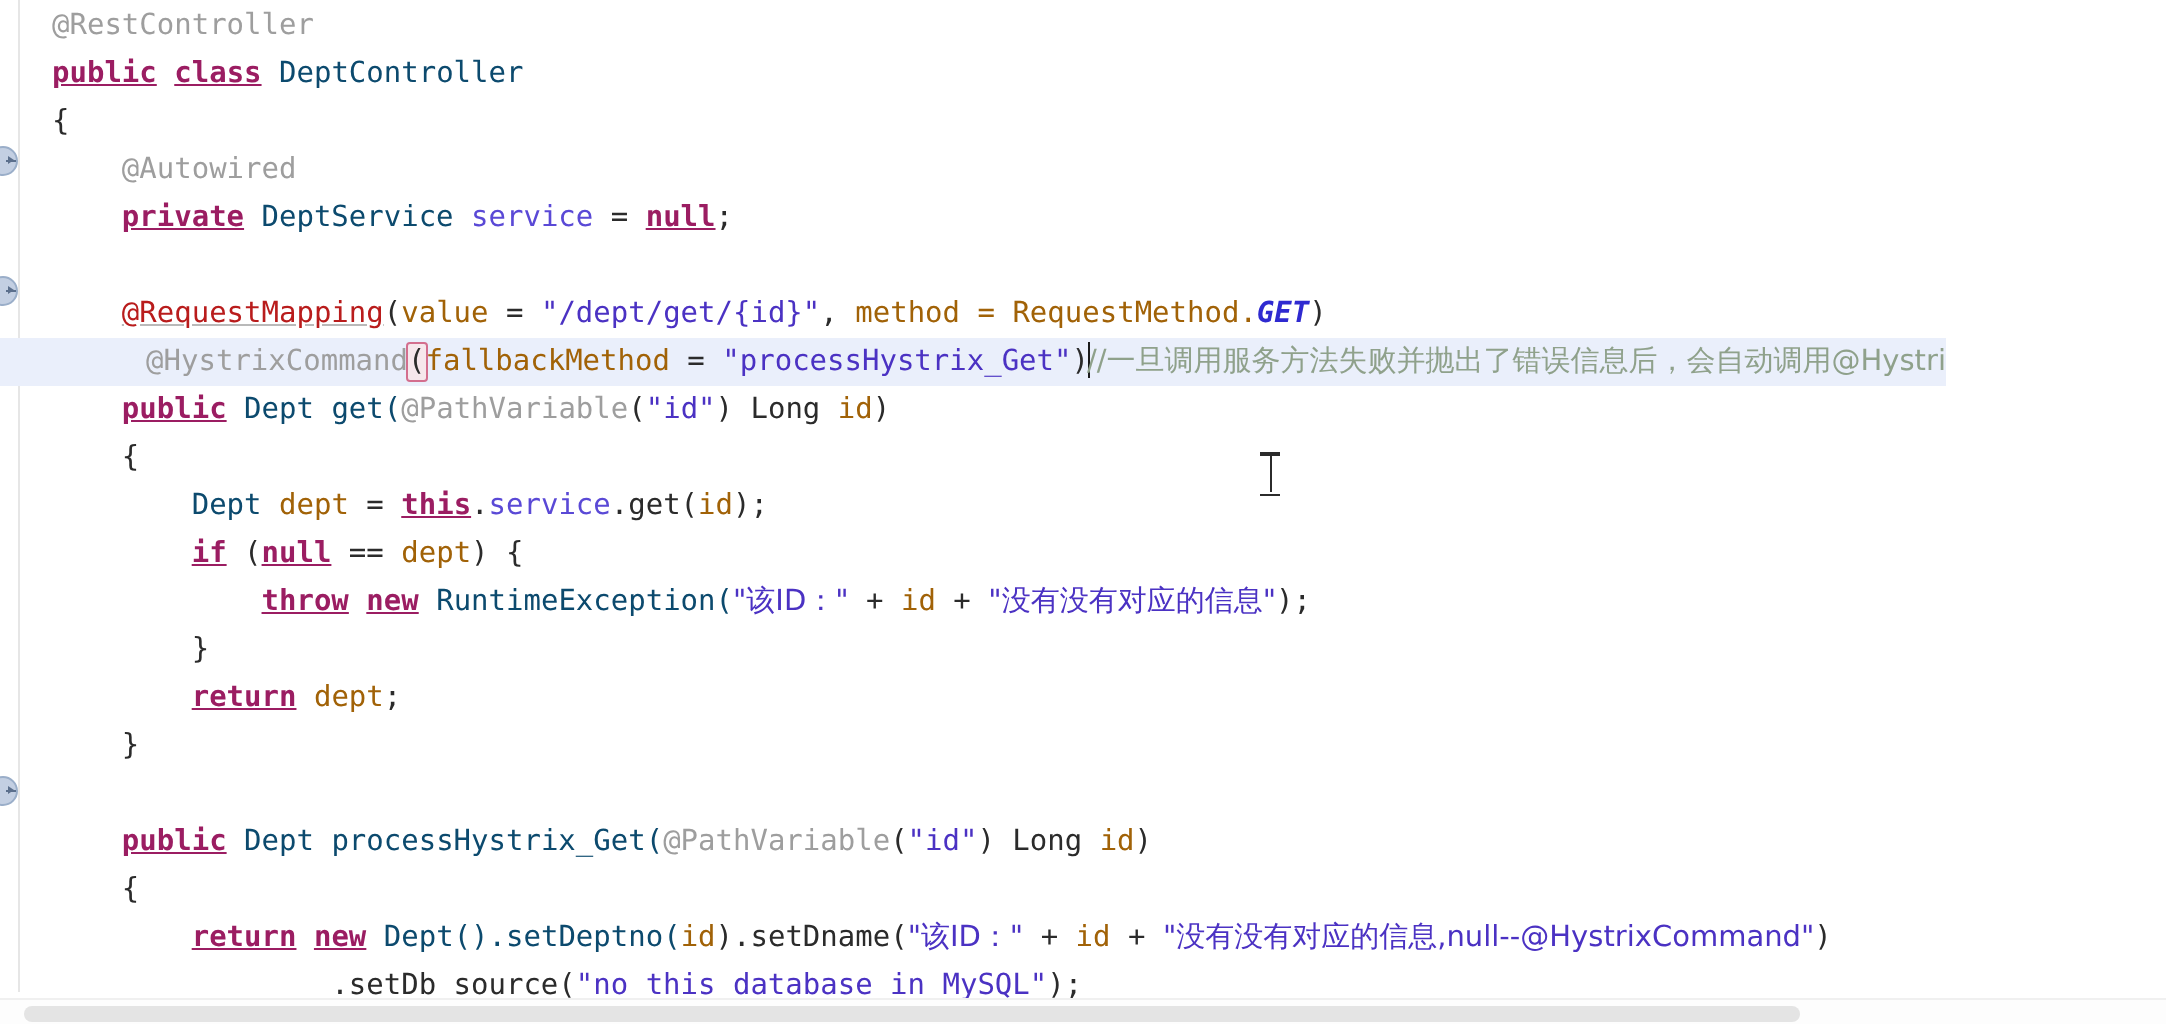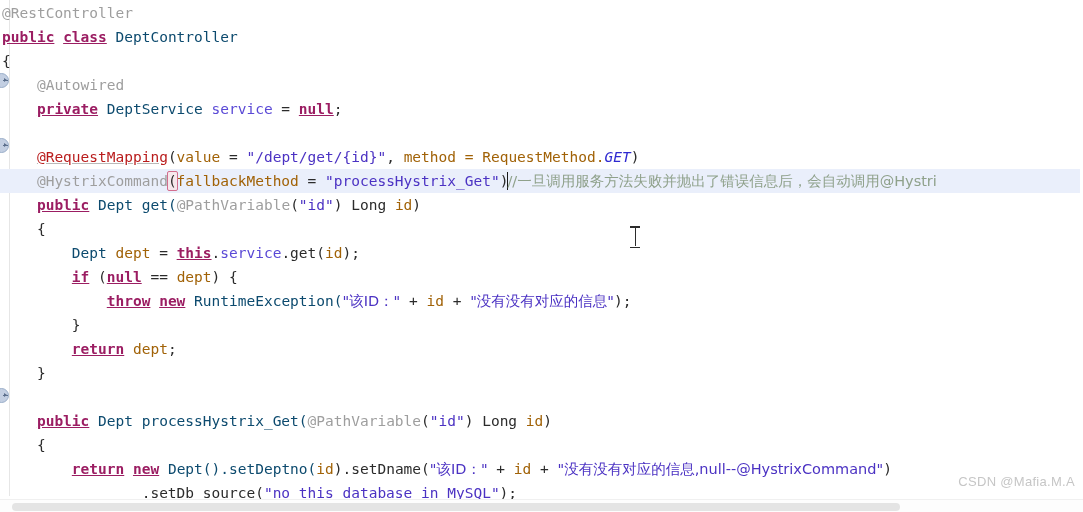--- a/index.html
+++ b/index.html
@@ -54,38 +54,39 @@
   .code {
     position: absolute;
     left: 0; top: 0;
     width: 1083px;
     padding-top: 1px;
     white-space: pre;
   }
   .line {
     position: relative;
     height: 24px;
-    padding-left: 2px;
+    padding-left: 26px;
     white-space: pre;
   }
   .line.highlight {
     background: #eaeffb;
-    width: 1080px;
+    width: 973px;
+    text-align: right;
   }
 
   
   .kw      { color: #9b1d62; font-weight: bold; text-decoration: underline; }
   .txt     { color: #a16207; }
   .type    { color: #0c4a6e; }
   .anno    { color: #9e9e9e; }
   .anno-u  { color: #b91c1c; text-decoration: underline; text-decoration-color:#b9b9b9; }
   .str     { color: #4b32c3; }
   .local   { color: #a16207; }
   .field   { color: #5a49d6; }
-  .statfld { color: #2f2ad0; font-weight: normal; font-style: italic; }
+  .statfld { color: #2f2ad0; font-weight: bold; font-style: italic; }
   .cmt     { color: #8fa18b; }
   .punct   { color: #2b2b2b; }
 
   .brkmatch {
     outline: 1px solid #d36e8e;
     background: #f6e7ec;
     padding: 1px 0;
     margin: -1px 0;
     border-radius: 1px;
   }
@@ -145,19 +146,18 @@
     </div>
 
   <div class="code" id="code-root"><div class="line"><span class="anno">@RestController</span></div><div class="line"><span class="kw">public</span><span class="txt"> </span><span class="kw">class</span><span class="type"> DeptController</span></div><div class="line"><span class="punct">{</span></div><div class="line"><span class="txt">    </span><span class="anno">@Autowired</span></div><div class="line"><span class="txt">    </span><span class="kw">private</span><span class="type"> DeptService </span><span class="field">service</span><span class="punct"> = </span><span class="kw">null</span><span class="punct">;</span></div><div class="line">&nbsp;</div><div class="line"><span class="txt">    </span><span class="anno-u">@RequestMapping</span><span class="punct">(</span><span class="txt">value</span><span class="punct"> = </span><span class="str">"/dept/get/{id}"</span><span class="punct">, </span><span class="txt">method</span><span class="txt"> = RequestMethod.</span><span class="statfld">GET</span><span class="punct">)</span></div><div class="line highlight"><span class="txt">    </span><span class="anno">@HystrixCommand</span><span class="punct brkmatch">(</span><span class="txt">fallbackMethod</span><span class="punct"> = </span><span class="str">"processHystrix_Get"</span><span class="punct">)</span><span class="caret"></span><span class="cmt cn">//一旦调用服务方法失败并抛出了错误信息后，会自动调用@Hystri</span></div><div class="line"><span class="txt">    </span><span class="kw">public</span><span class="type"> Dept get(</span><span class="anno">@PathVariable</span><span class="punct">(</span><span class="str">"id"</span><span class="punct">) Long </span><span class="local">id</span><span class="punct">)</span></div><div class="line"><span class="punct">    {</span></div><div class="line"><span class="type">        Dept </span><span class="local">dept</span><span class="punct"> = </span><span class="kw">this</span><span class="punct">.</span><span class="field">service</span><span class="punct">.get(</span><span class="local">id</span><span class="punct">);</span></div><div class="line"><span class="txt">        </span><span class="kw">if</span><span class="punct"> (</span><span class="kw">null</span><span class="punct"> == </span><span class="local">dept</span><span class="punct">) {</span></div><div class="line"><span class="txt">            </span><span class="kw">throw</span><span class="txt"> </span><span class="kw">new</span><span class="type"> RuntimeException(</span><span class="str cn">"该ID："</span><span class="punct"> + </span><span class="local">id</span><span class="punct"> + </span><span class="str cn">"没有没有对应的信息"</span><span class="punct">);</span></div><div class="line"><span class="punct">        }</span></div><div class="line"><span class="txt">        </span><span class="kw">return</span><span class="txt"> </span><span class="local">dept</span><span class="punct">;</span></div><div class="line"><span class="punct">    }</span></div><div class="line">&nbsp;</div><div class="line"><span class="txt">    </span><span class="kw">public</span><span class="type"> Dept processHystrix_Get(</span><span class="anno">@PathVariable</span><span class="punct">(</span><span class="str">"id"</span><span class="punct">) Long </span><span class="local">id</span><span class="punct">)</span></div><div class="line"><span class="punct">    {</span></div><div class="line"><span class="txt">        </span><span class="kw">return</span><span class="txt"> </span><span class="kw">new</span><span class="type"> Dept().setDeptno(</span><span class="local">id</span><span class="punct">).setDname(</span><span class="str cn">"该ID："</span><span class="punct"> + </span><span class="local">id</span><span class="punct"> + </span><span class="str cn">"没有没有对应的信息,null--@HystrixCommand"</span><span class="punct">)</span></div><div class="line"><span class="punct">                .setDb_source(</span><span class="str">"no this database in MySQL"</span><span class="punct">);</span></div><div class="line"><span class="punct">    }</span></div></div>
 
   <div class="mouse-caret" id="mouse-caret" style="left: 630px; top: 226px;">
     <span class="t"></span>
     <span class="v"></span>
     <span class="b"></span>
   </div>
 
-  <div class="watermark">CSDN @Mafia.M.A</div>
 
   <div class="hscroll-track">
     <div class="hscroll-thumb" id="hthumb" style="left: 12px; width: 888px;"></div>
   </div>
 
 </div>
 
 </body></html>

